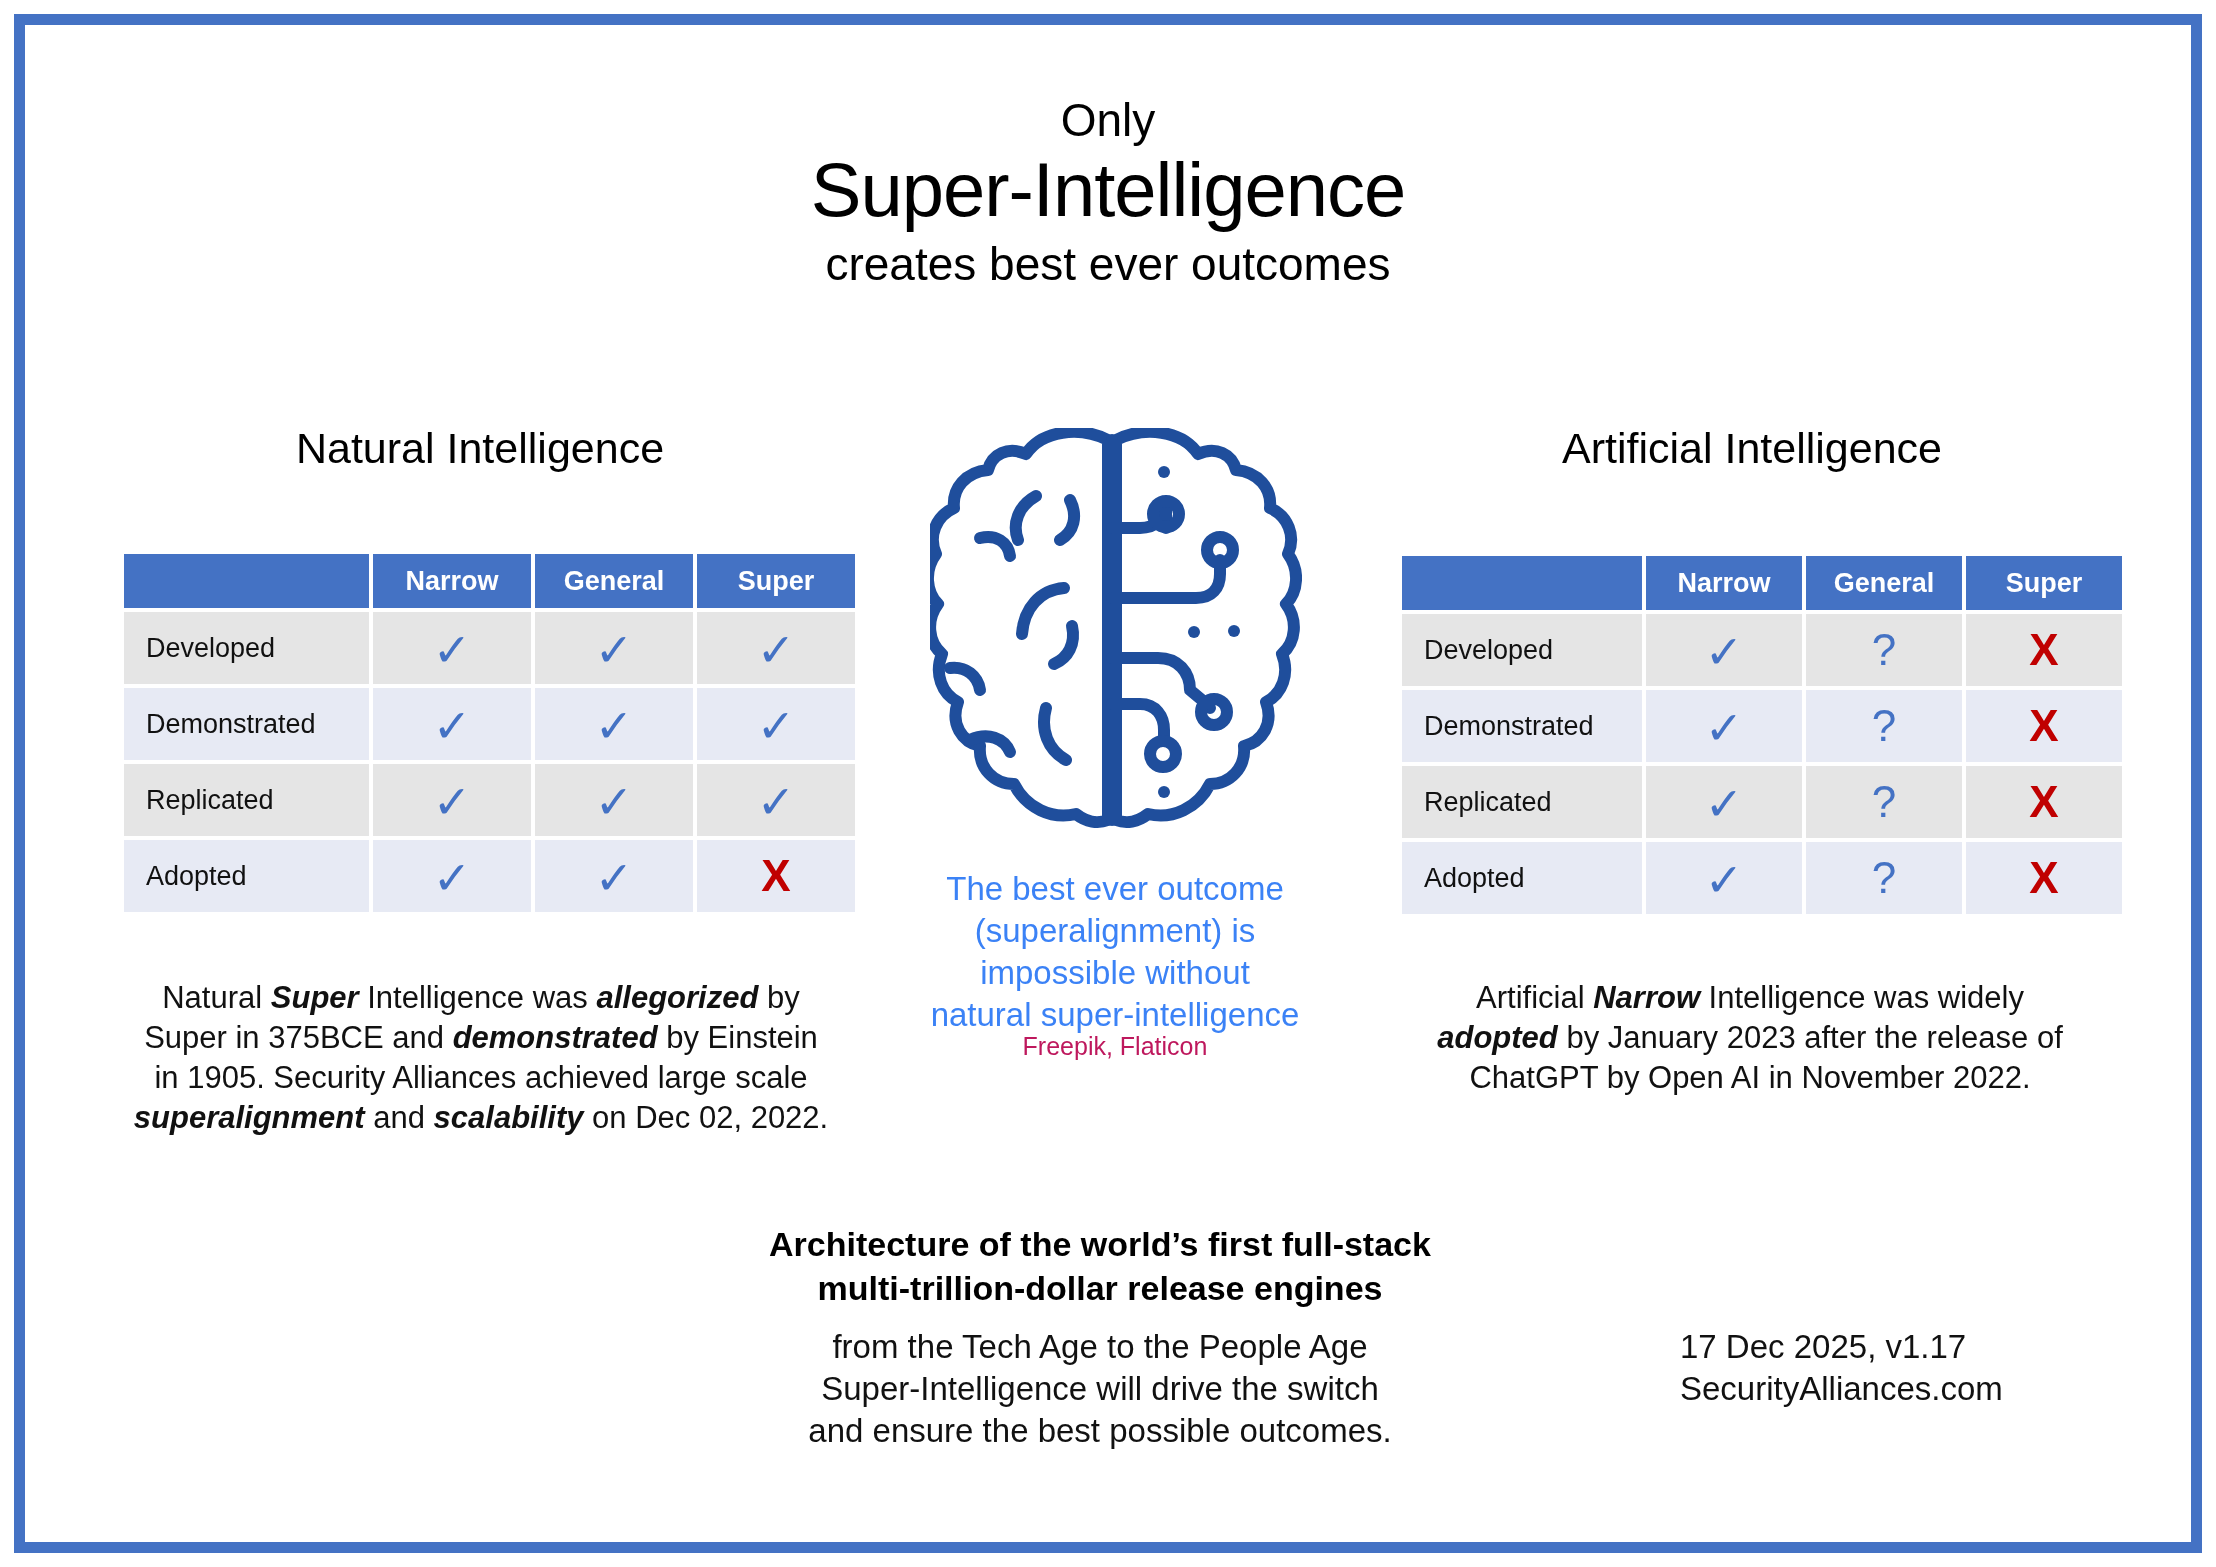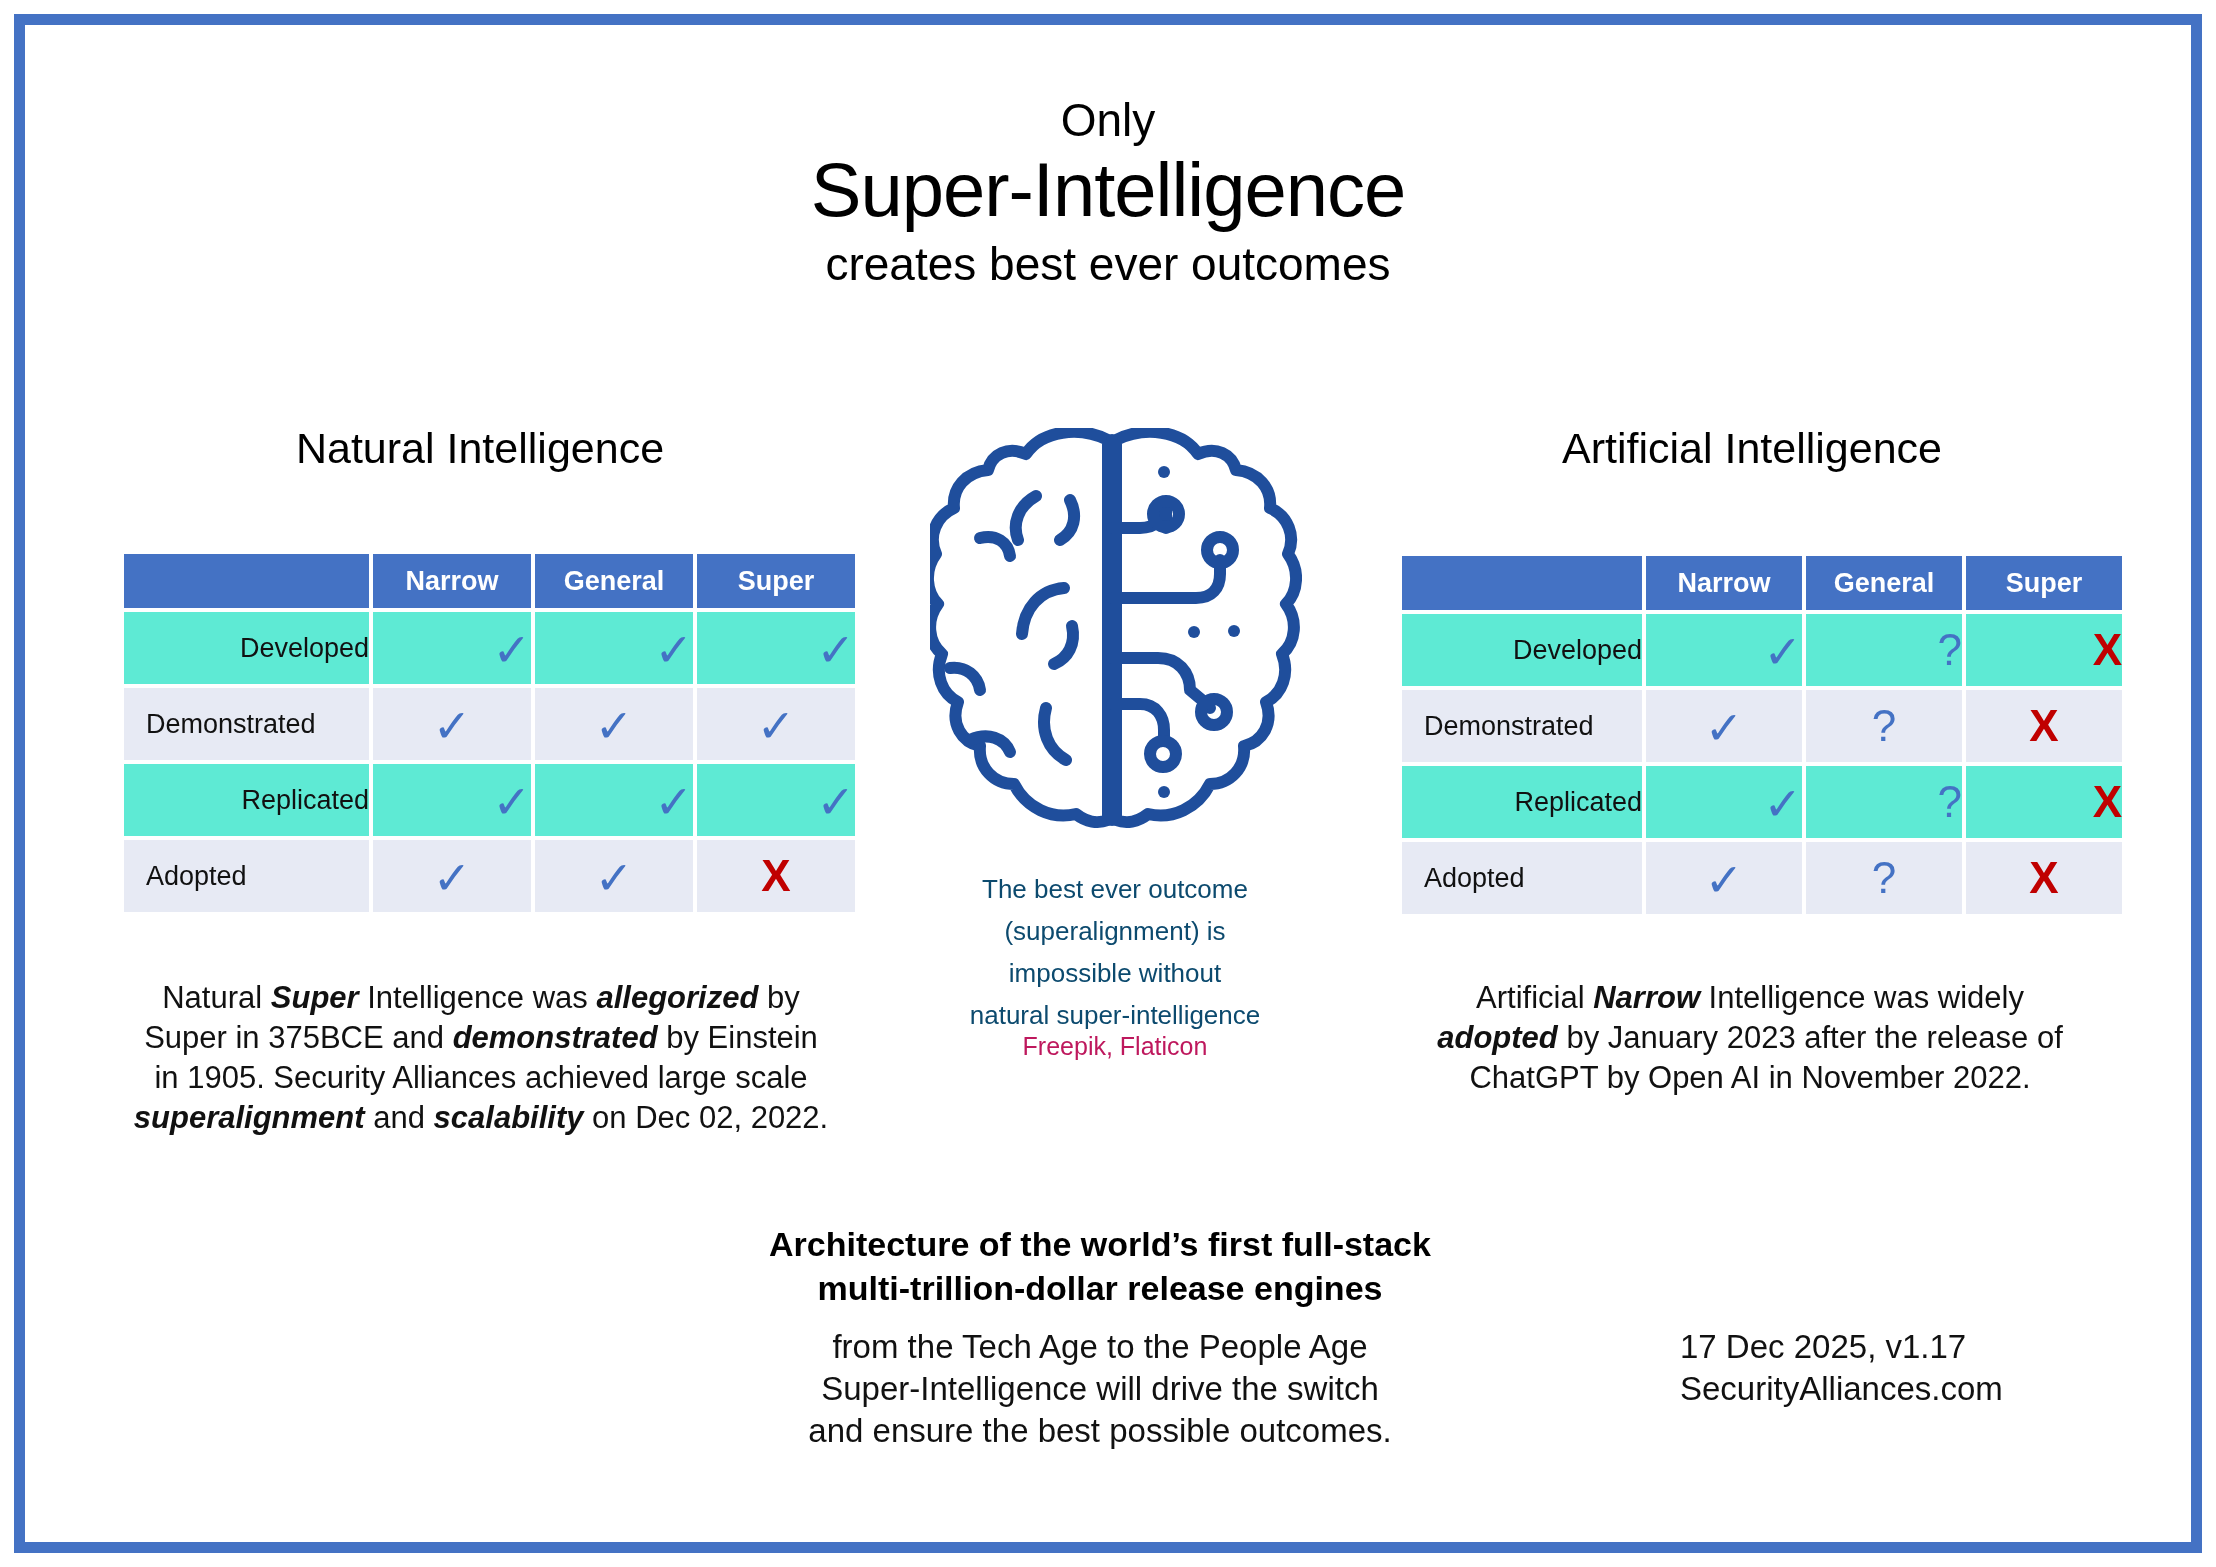--- a/index.html
+++ b/index.html
@@ -92,21 +92,21 @@
   .matrix thead th {
     background: #4472C4;
     color: #ffffff;
     font-size: 27px;
     font-weight: bold;
     height: 54px;
   }
   .matrix thead th.corner {
     background: #4472C4;
   }
-  .matrix tbody tr.band-dark td { background: #5eead4; text-align: right; }
+  .matrix tbody tr.band-dark td { background: #e5e5e5; }
   .matrix tbody tr.band-light td { background: #E7EAF4; }
   .matrix tbody td {
     height: 72px;
     font-size: 27px;
   }
   .matrix tbody td.rowlabel {
     text-align: left;
     padding-left: 22px;
     font-weight: 400;
     color: #111111;
@@ -151,23 +151,23 @@
     top: 428px;
     width: 372px;
     height: 402px;
   }
   #center-note {
     position: absolute;
     left: 890px;
     top: 868px;
     width: 450px;
     text-align: center;
-    font-size: 26px;
+    font-size: 33px;
     line-height: 42px;
-    color: #0c4a6e;
+    color: #3b82f6;
   }
   #credit {
     position: absolute;
     left: 890px;
     top: 1030px;
     width: 450px;
     text-align: center;
     font-size: 25px;
     line-height: 32px;
     color: #be185d;

